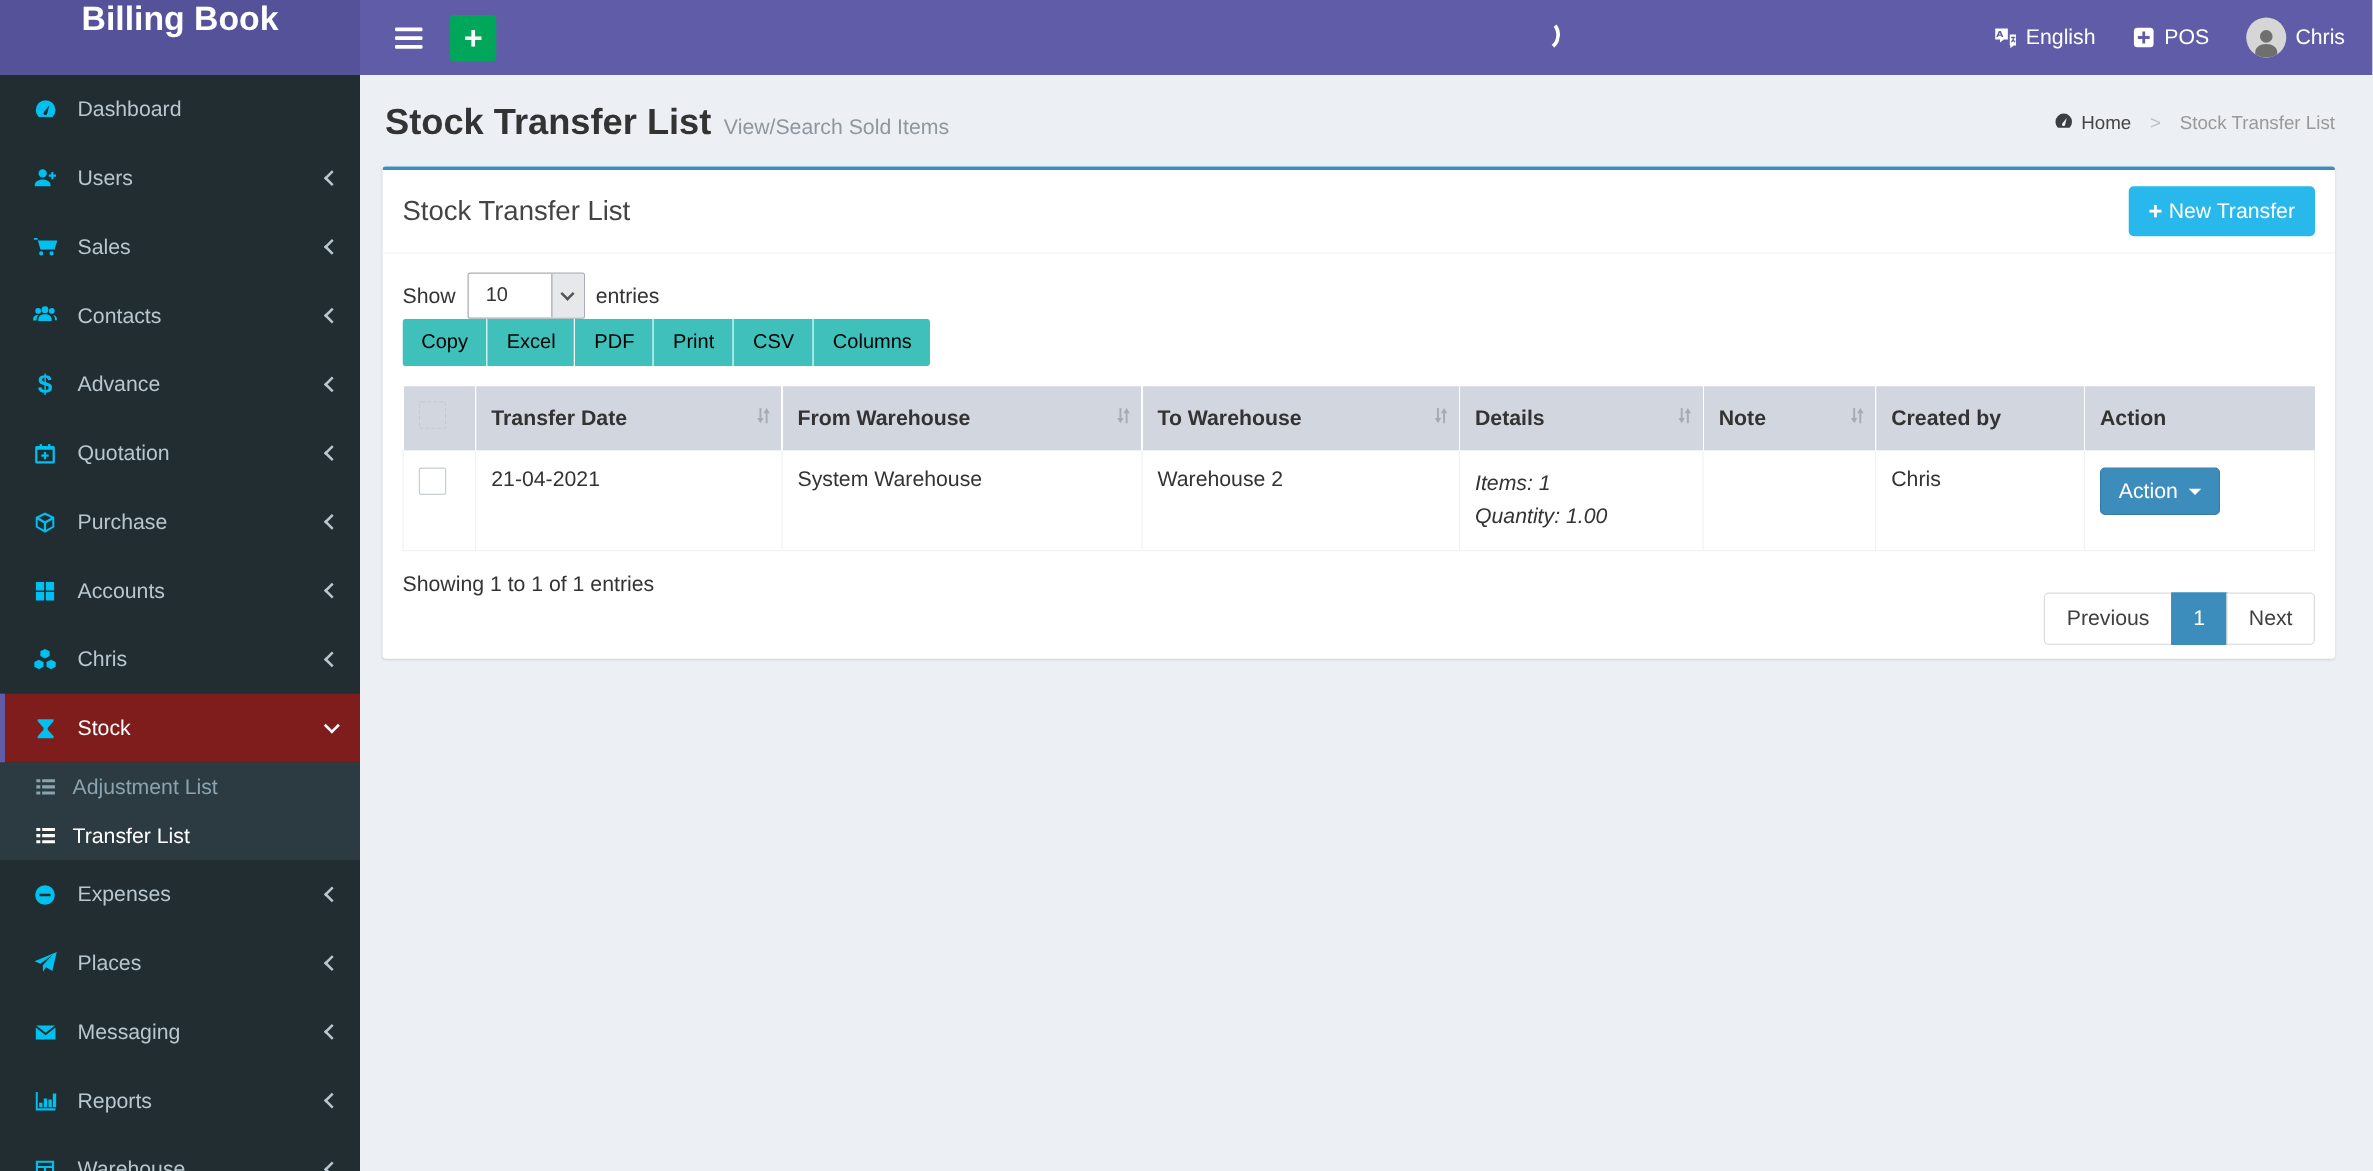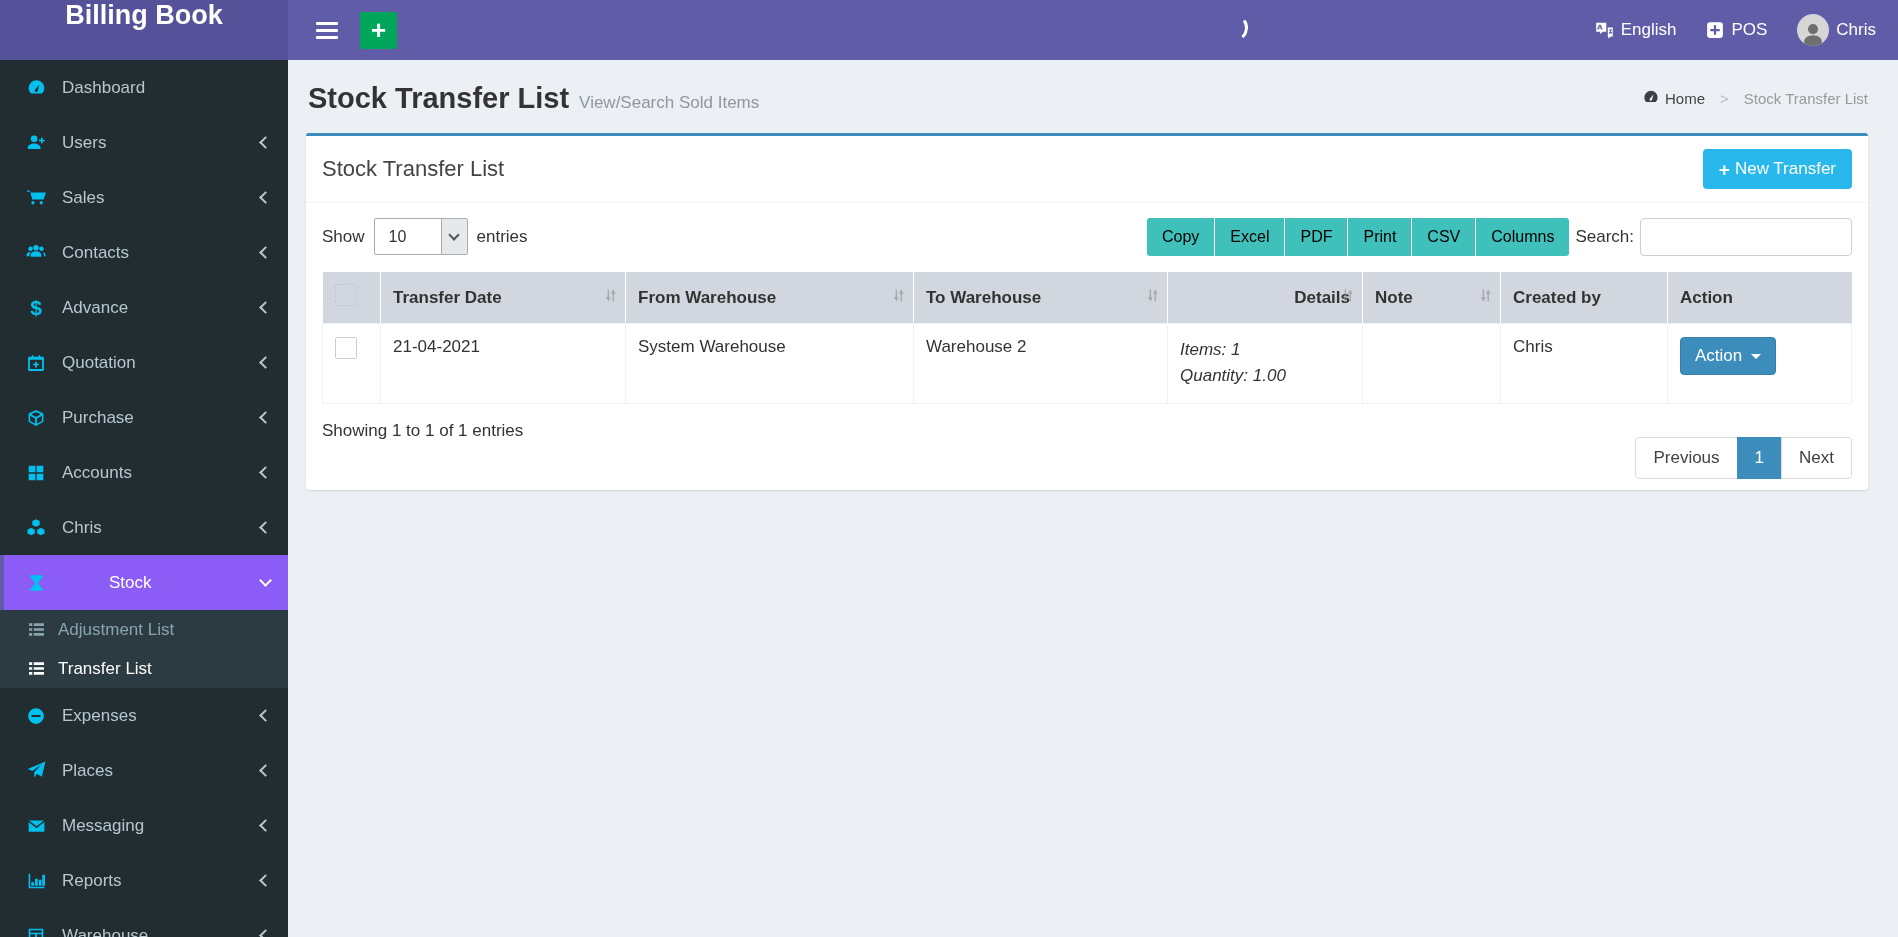--- a/index.html
+++ b/index.html
@@ -23,21 +23,21 @@
   .avatar { width:32px; height:32px; border-radius:50%; background:#d6d6d6; overflow:hidden; display:flex; align-items:flex-end; justify-content:center; }
 
   
   .app-body { display:flex; height:877px; }
   .sidebar { width:288px; background:#222d32; overflow:hidden; flex-shrink:0; }
   .content { flex:1; padding:22px 30px 0 18px; overflow:hidden; }
 
   
   .side-item { display:flex; align-items:center; height:55px; padding:0 18px; color:#b8c7ce; cursor:pointer;
                border-left:4px solid transparent; }
-  .side-item.active { background:#8b5cf6; border-left-color:#605ca8; color:#fff;gap:47px; }
+  .side-item.active { background:#7f1d1d; border-left-color:#605ca8; color:#fff; }
   .s-icon { width:28px; margin-right:12px; color:#00c0ef; display:flex; justify-content:center; align-items:center; flex-shrink:0; }
   .s-icon svg { display:block; }
   .s-label { font-size:17px; }
   .dollar { font-size:21px; font-weight:bold; }
   .chev { margin-left:auto; width:9px; height:9px; border-left:2px solid #b8c7ce; border-bottom:2px solid #b8c7ce; }
   .chev.left { transform:rotate(45deg); }
   .chev.down { transform:rotate(-45deg); border-color:#fff; margin-top:-4px; }
   .submenu { background:#2c3b41; }
   .sub-item { display:flex; align-items:center; height:39px; padding:0 18px 0 24px; color:#8aa4af; cursor:pointer; }
   .sub-item.active { color:#fff; }
@@ -54,21 +54,21 @@
   .breadcrumb .current { color:#999; }
 
   
   .card { background:#fff; border-top:3px solid #3c8dbc; border-radius:3px; box-shadow:0 1px 2px rgba(0,0,0,.12); padding-bottom:24px; }
   .card-header { display:flex; justify-content:space-between; align-items:center; padding:13px 16px; border-bottom:1px solid #f4f4f4; }
   .card-title { font-size:22px; font-weight:500; color:#444; }
   .btn-new { display:flex; align-items:center; gap:5px; background:#29b8ec; border:none; border-radius:4px;
              color:#fff; font-size:17px; padding:10px 16px; cursor:pointer; font-family:inherit; }
   .btn-new .plus { font-weight:bold; font-size:19px; line-height:1; }
 
-  .toolbar { display:flex; justify-content:space-between; align-items:flex-start; padding:15px 16px 16px; }
+  .toolbar { display:flex; justify-content:space-between; align-items:flex-start; padding:15px 16px 16px;flex-direction:column; }
   .show-entries { display:flex; align-items:center; gap:9px; font-size:17px; }
   .select { display:flex; width:94px; height:37px; border:1px solid #a9aeb5; border-radius:2px; background:#fff; cursor:pointer; overflow:hidden; }
   .select .val { flex:1; display:flex; align-items:center; padding-left:14px; font-size:16px; }
   .select .arrow { width:26px; background:#e6e8ea; border-left:1px solid #a9aeb5; display:flex; align-items:center; justify-content:center; }
   .select .arrow i { width:8px; height:8px; border-left:2px solid #555; border-bottom:2px solid #555; transform:rotate(-45deg); margin-top:-3px; }
   .toolbar-right { display:flex; align-items:center; }
   .export-group { display:flex; border-radius:3px; overflow:hidden; }
   .export-btn { background:#3fc0ba; color:#000000; border:none; border-right:1px solid #fff; font-size:16px;
                 padding:10px 15px; cursor:pointer; font-family:inherit; }
   .export-btn:last-child { border-right:none; }
@@ -77,21 +77,21 @@
   .search-input { width:212px; height:38px; border:1px solid #ccd0d6; border-radius:4px; padding:0 10px; font-size:16px; font-family:inherit; }
 
   
   table { width:calc(100% - 32px); margin:0 16px; border-collapse:collapse; }
   th { background:#d2d6de; font-size:17px; font-weight:bold; color:#333; text-align:left;
        padding:12px 12px; position:relative; border-left:1px solid #fff; cursor:pointer; }
   th:first-child { border-left:none; cursor:default; }
   .sort-icon { position:absolute; right:8px; top:50%; transform:translateY(-50%); opacity:.55; }
   td { font-size:17px; color:#333; padding:13px 12px; border:1px solid #f1f2f4; vertical-align:top; }
   .col-cb { width:58px; } .col-date { width:245px; } .col-from { width:288px; } .col-to { width:254px; }
-  .col-details { width:195px;text-align:right; } .col-note { width:138px; } .col-created { width:167px; }
+  .col-details { width:195px; } .col-note { width:138px; } .col-created { width:167px; }
   .cb { display:inline-block; width:22px; height:22px; background:#fff; border:1px solid #c8cdd6; border-radius:2px; cursor:pointer; }
   .cb.dashed { background:transparent; border:1px dashed #c3c9d2; }
   .details-line { font-style:italic; line-height:1.55; }
   .action-btn { display:inline-flex; align-items:center; gap:9px; background:#3c8dbc; border:1px solid #367fa9;
                 border-radius:4px; color:#fff; font-size:17px; padding:8px 14px; cursor:pointer; font-family:inherit; }
   .caret { width:0; height:0; border-left:5px solid transparent; border-right:5px solid transparent; border-top:5px solid #fff; }
 
   
   .card-footer { position:relative; padding:17px 16px 0; min-height:62px; }
   .table-info { font-size:17px; color:#333; }
@@ -369,24 +369,20 @@
             <span>entries</span>
           </div>
           <div class="toolbar-right">
             <div class="export-group">
               <button class="export-btn">Copy</button>
               <button class="export-btn">Excel</button>
               <button class="export-btn">PDF</button>
               <button class="export-btn">Print</button>
               <button class="export-btn">CSV</button>
               <button class="export-btn">Columns</button>
-            </div>
-            <div class="search-area">
-              <span class="search-label">Search:</span>
-              <input class="search-input" type="text" value="" style="">
             </div>
           </div>
         </div>
 
         <table>
           <thead>
             <tr>
               <th class="col-cb"><span class="cb dashed"></span></th>
               <th class="col-date">
                 <span>Transfer Date</span>

